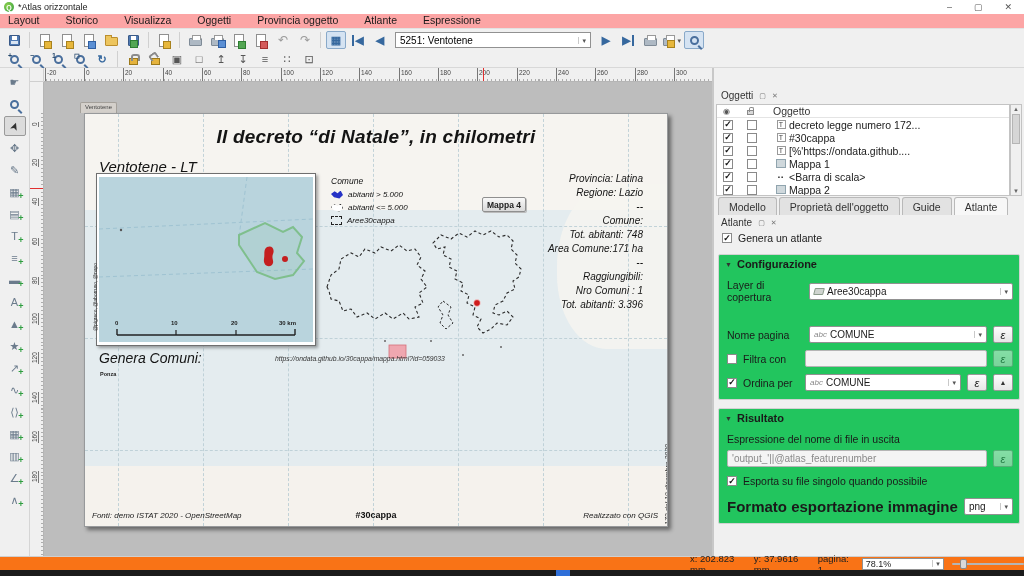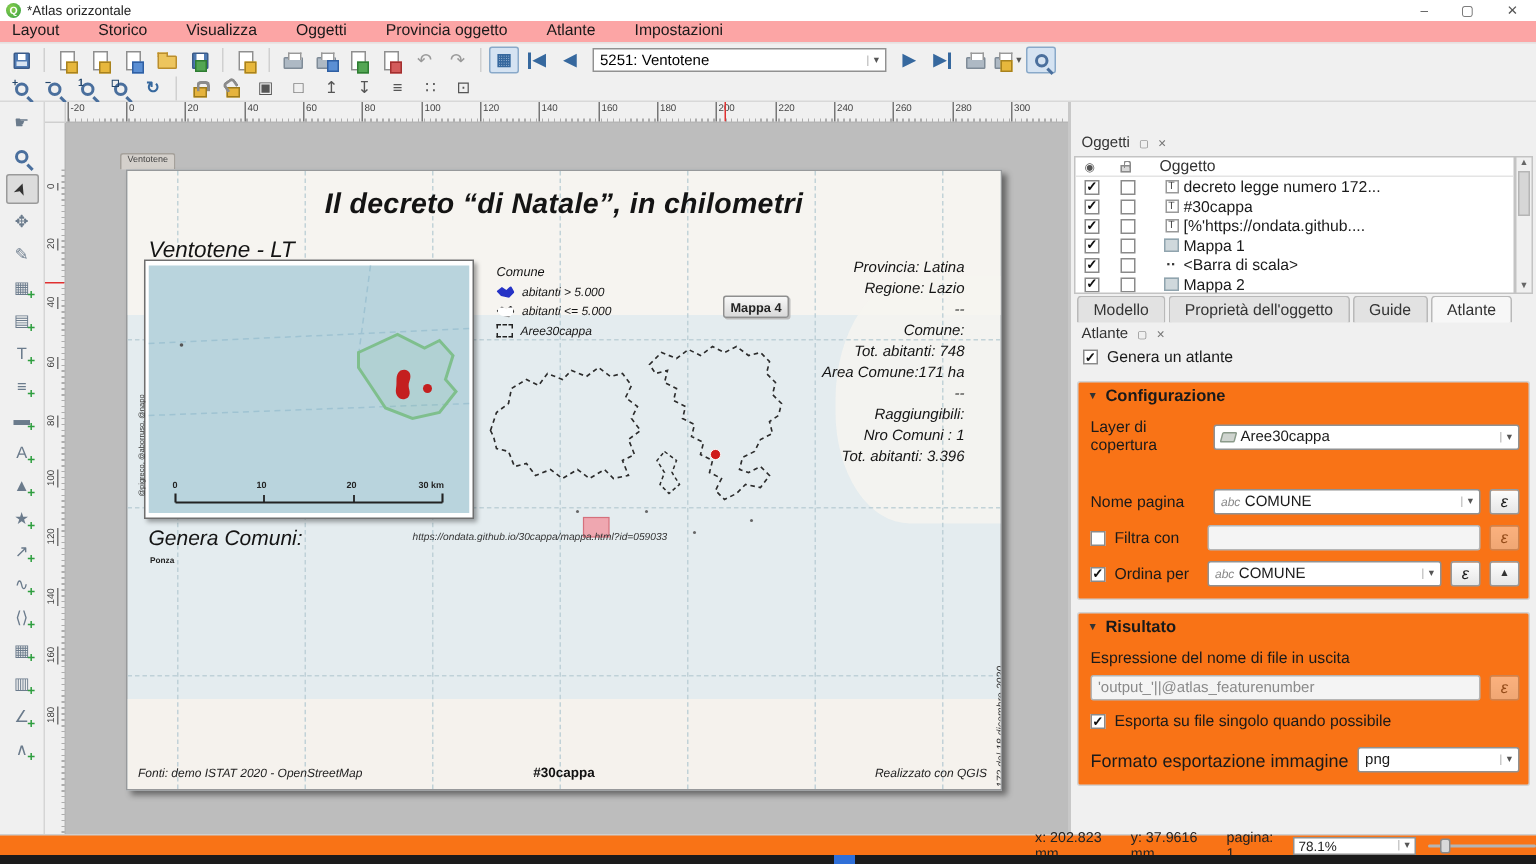--- a/index.html
+++ b/index.html
@@ -109,21 +109,21 @@
   .col2{width:26px;display:flex;justify-content:flex-start;}
   .itype{width:16px;flex:none;display:flex;justify-content:center;}
   .t-label{width:9px;height:9px;border:1px solid #999;font-size:7px;line-height:8px;text-align:center;color:#444;background:#fff;}
   .t-map{width:10px;height:9px;background:#cfd8dc;border:1px solid #90a4ae;}
   .t-scale{font-size:6px;color:#333;letter-spacing:1px;}
   .ltxt{font-size:10.5px;white-space:nowrap;overflow:hidden;}
   .minilock{width:7px;height:5px;background:#d9d9d9;border:1px solid #8a8a8a;position:relative;margin-top:3px;}
   .minilock:before{content:"";position:absolute;top:-4px;left:1px;width:3px;height:4px;border:1px solid #8a8a8a;border-bottom:none;border-radius:2px 2px 0 0;}
   .eye{font-size:8px;color:#555;}
 
-  .gb{position:absolute;left:4px;right:4px;border:1px solid #d2d2d2;border-radius:2px;background:#f97316;}
+  .gb{position:absolute;left:4px;right:4px;border:1px solid #d2d2d2;border-radius:2px;background:#22c55e;}
   .gbh{position:absolute;left:6px;top:3px;font-weight:bold;font-size:11px;display:flex;gap:5px;align-items:center;}
   .tri{font-size:7px;color:#333;}
   .frow{position:absolute;left:8px;right:6px;display:flex;align-items:center;gap:6px;font-size:10.5px;}
   .combo{height:17px;background:#fff;border:1px solid #919191;border-radius:2px;display:flex;align-items:center;font-size:10px;padding:0 4px;gap:3px;}
   .grow{flex:1;}
   .ebtn{width:20px;height:17px;border:1px solid #989898;background:linear-gradient(#fdfdfd,#e6e6e6);display:inline-flex;align-items:center;justify-content:center;font-size:11px;font-style:italic;border-radius:2px;flex:none;}
   .upbtn{width:20px;height:17px;border:1px solid #989898;background:linear-gradient(#fdfdfd,#e6e6e6);display:inline-flex;align-items:center;justify-content:center;font-size:7px;color:#333;border-radius:2px;flex:none;}
   .dis{opacity:.45;}
   .lineedit{height:17px;background:#f4f4f4;border:1px solid #b5b5b5;border-radius:2px;font-size:10px;color:#8a8a8a;display:flex;align-items:center;padding:0 4px;}
   .abc{color:#888;font-size:8px;font-style:italic;flex:none;}
@@ -154,21 +154,21 @@
     </div>
   </div>
 
   <div id="menubar">
     <span class="menu-item">Layout</span>
     <span class="menu-item">Storico</span>
     <span class="menu-item">Visualizza</span>
     <span class="menu-item">Oggetti</span>
     <span class="menu-item">Provincia oggetto</span>
     <span class="menu-item">Atlante</span>
-    <span class="menu-item">Impostazioni</span>
+    <span class="menu-item">Espressione</span>
   </div>
 
   <div id="tb1">
     <div class="tbtn">
         <div class="disk"></div>
       </div>
     <div class="sep"></div>
     <div class="tbtn">
         <div class="pagei acc-gold"></div>
       </div>
@@ -650,21 +650,21 @@
       </div>
       <div class="frow" style="top:41px;">
         <div class="lineedit grow">'output_'||@atlas_featurenumber</div>
         <span class="ebtn dis">ε</span>
       </div>
       <div class="frow" style="top:66px;">
         <span class="cb">✓</span>
         <span>Esporta su file singolo quando possibile</span>
       </div>
       <div class="frow" style="top:89px;">
-        <span style="flex:none;font-size:12px;">Formato esportazione immagine</span>
+        <span style="flex:none;font-size:15px;font-weight:bold;">Formato esportazione immagine</span>
         <div class="combo grow">
           <span>png</span>
           <span class="dd">▾</span>
         </div>
       </div>
     </div>
   </div>
 
   <div id="statusbar">
     <div id="statusmsg">

